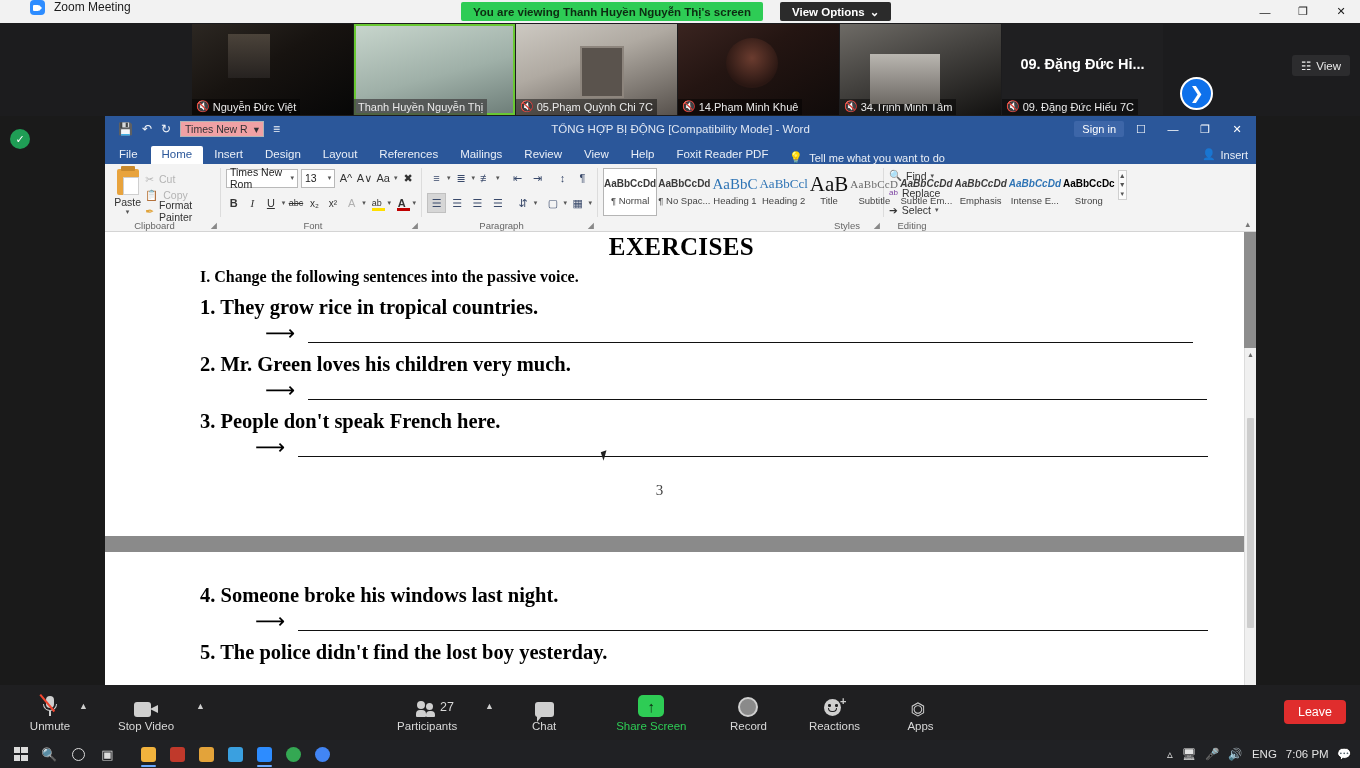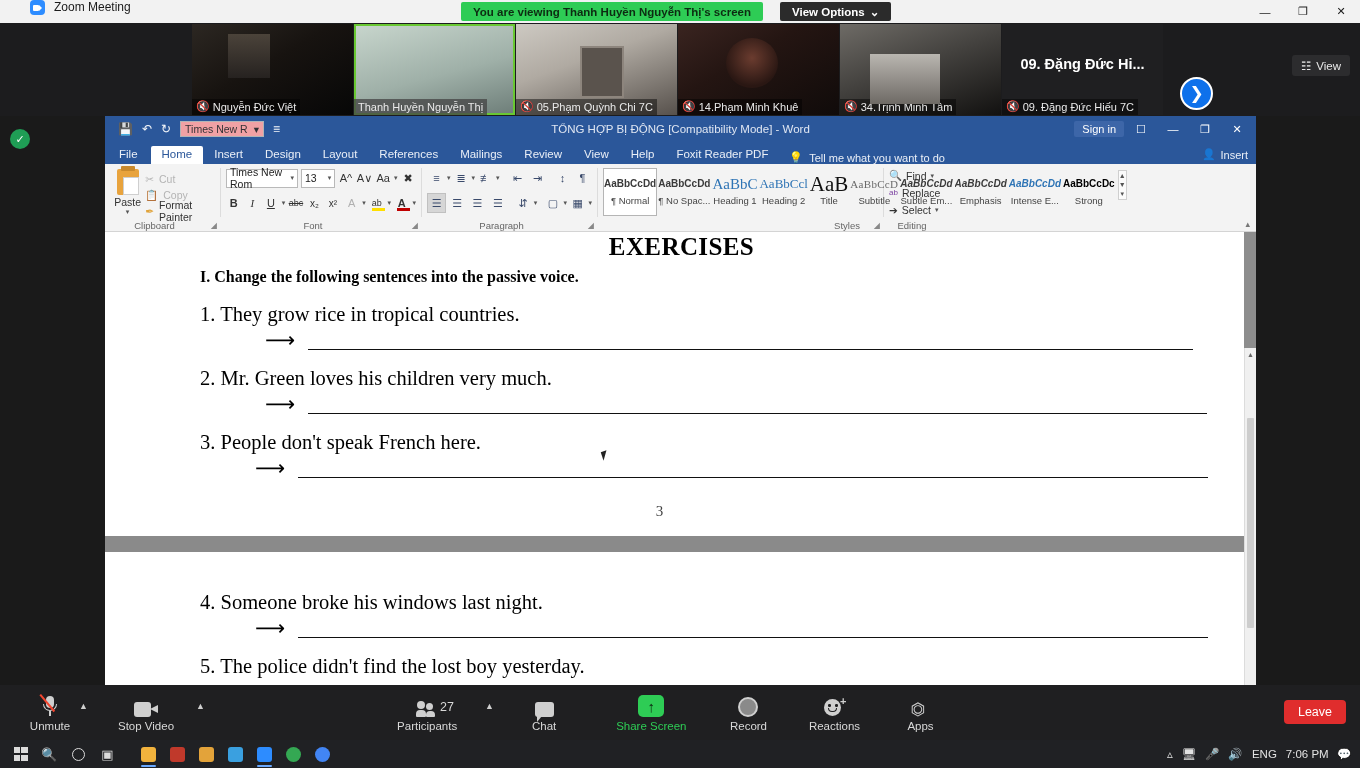--- a/index.html
+++ b/index.html
@@ -208,21 +208,21 @@
   .page1{ top:0; height:304px; }
   .page2{ top:320px; height:135px; }
   .gap{ position:absolute; left:0; top:304px; width:1139px; height:16px; background:#8a8a8a; }
   .doc-inner{ font-family:"Liberation Serif", serif; color:#000; }
   .doc-h1{
     text-align:center; font-size:25px; font-weight:bold; letter-spacing:.4px; padding-top:1px;
     margin-right:30px;
     padding-left:44px;
   }
   .doc-q-bold{ font-size:16px; font-weight:bold; margin-left:95px; margin-top:7px; }
-  .doc-q{ font-size:20.5px; margin-left:95px; margin-top:17px; }
+  .doc-q{ font-size:20.5px; margin-left:95px; margin-top:10px;font-weight:bold; }
   .ans-row{ display:flex; align-items:flex-end; margin-left:160px; margin-top:4px; }
   .arrow{ font-size:21px; line-height:20px; }
   .blank{ border-bottom:1.3px solid #111; height:19px; margin-left:13px; }
   .pagenum{ text-align:center; font-size:15px; color:#444; margin-top:25px; margin-right:30px; }
   .vscroll{
     position:absolute; right:0; top:116px; bottom:0; width:12px; background:#f0f0f0;
     border-left:1px solid #dcdcdc;
   }
   .vscroll .up, .vscroll .dn{ height:13px; font-size:7px; color:#666; display:flex; align-items:center; justify-content:center; }
   .vscroll .thumbbar{ position:absolute; left:2px; right:2px; top:70px; height:210px; background:#cdcdcd; border-radius:1px; }

